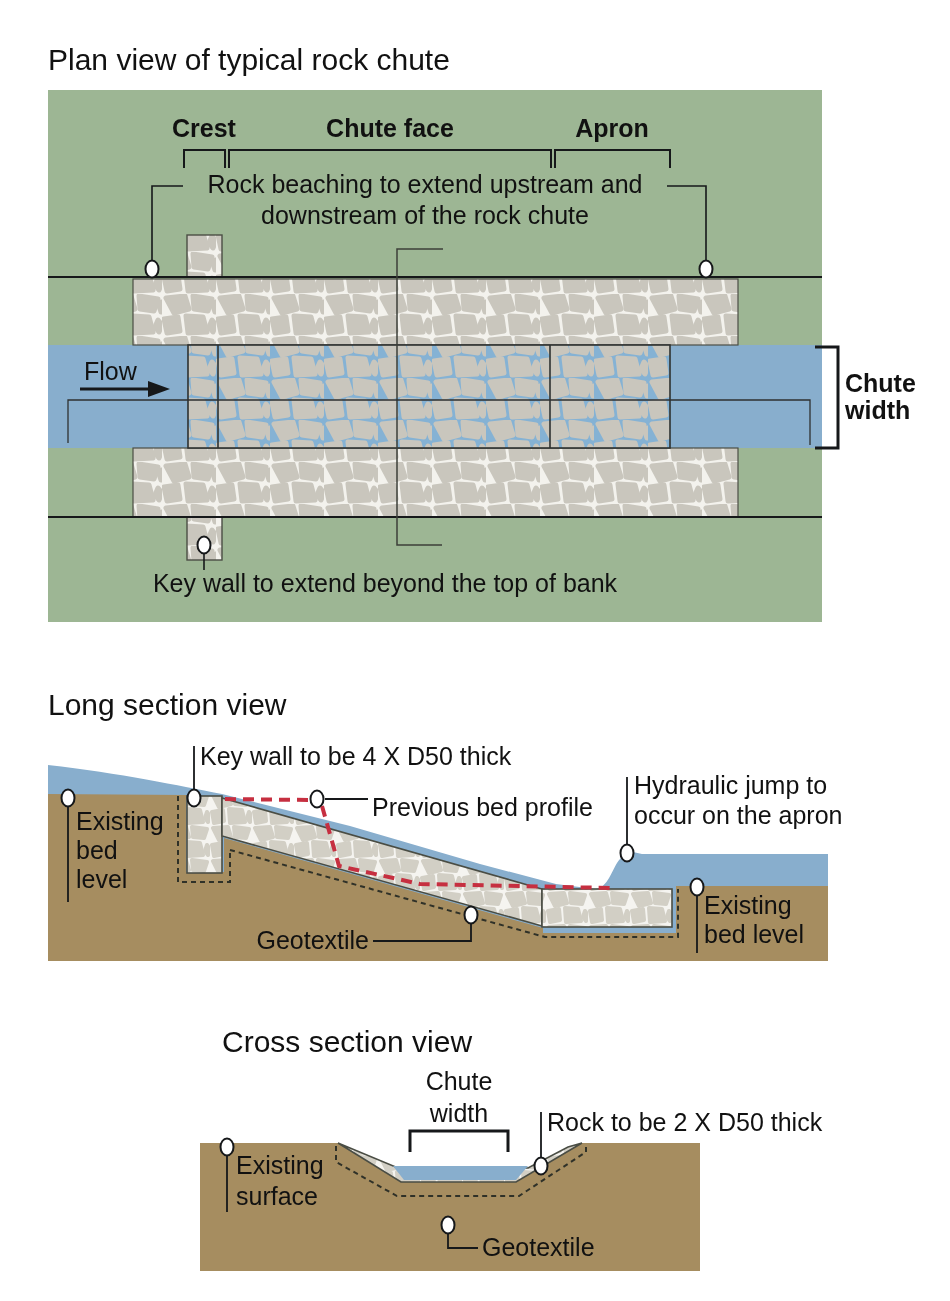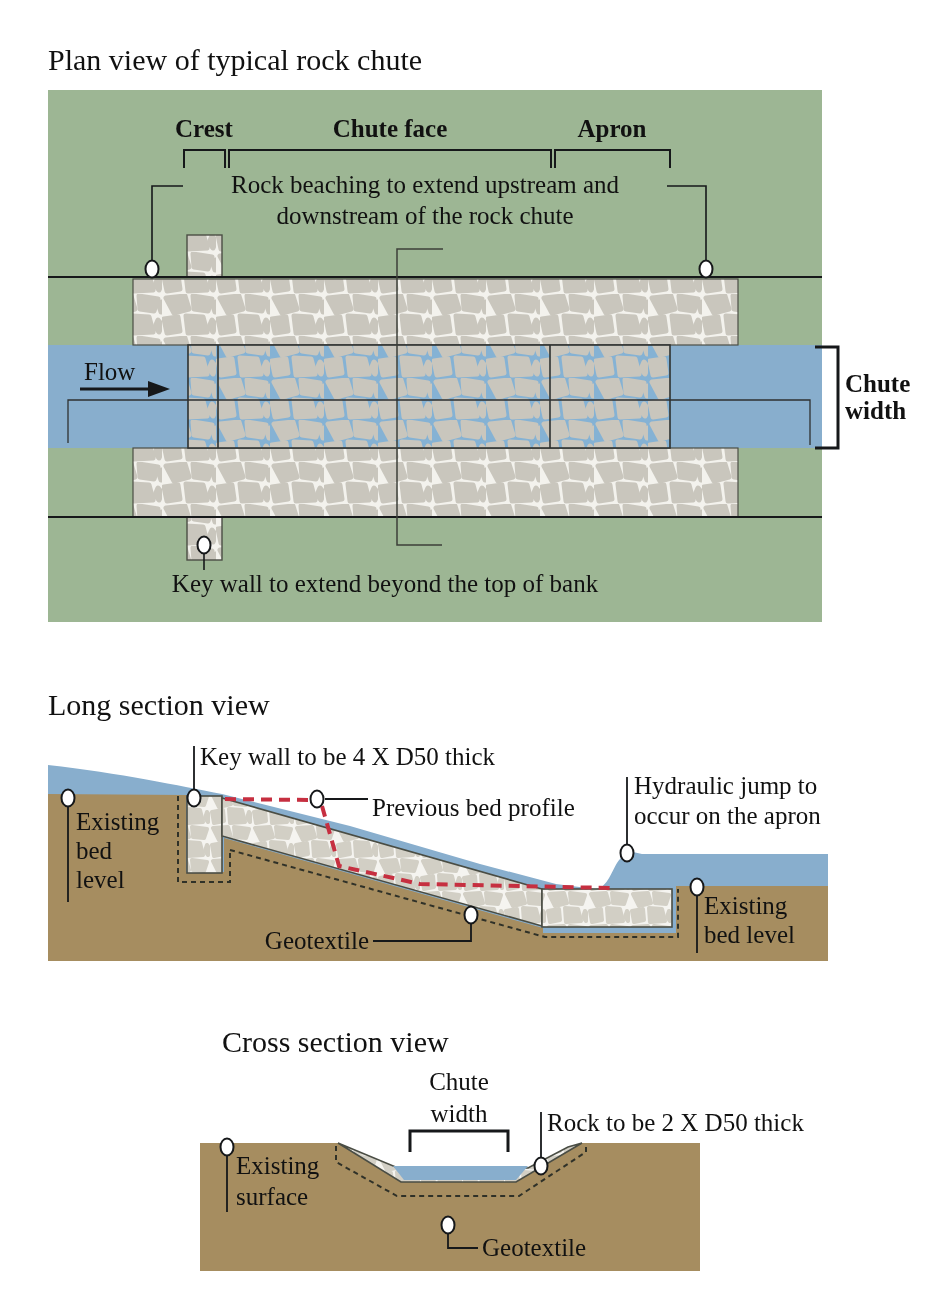--- a/index.html
+++ b/index.html
@@ -1,17 +1,17 @@
 <!DOCTYPE html>
 <html><head>
 <meta charset="utf-8">
 <style>
   html,body{margin:0;padding:0;background:#ffffff;}
   .page{position:relative;width:950px;height:1301px;background:#ffffff;overflow:hidden;
-        font-family:Liberation Serif, serif;}
+        font-family:Liberation Sans, sans-serif;}
   svg{position:absolute;left:0;top:0;}
   text{fill:#111111;}
   .title{font-size:30px;}
   .lbl{font-size:25px;}
   .lblb{font-size:25px;font-weight:bold;}
 </style>
 </head>
 <body>
 
 <div class="page">

